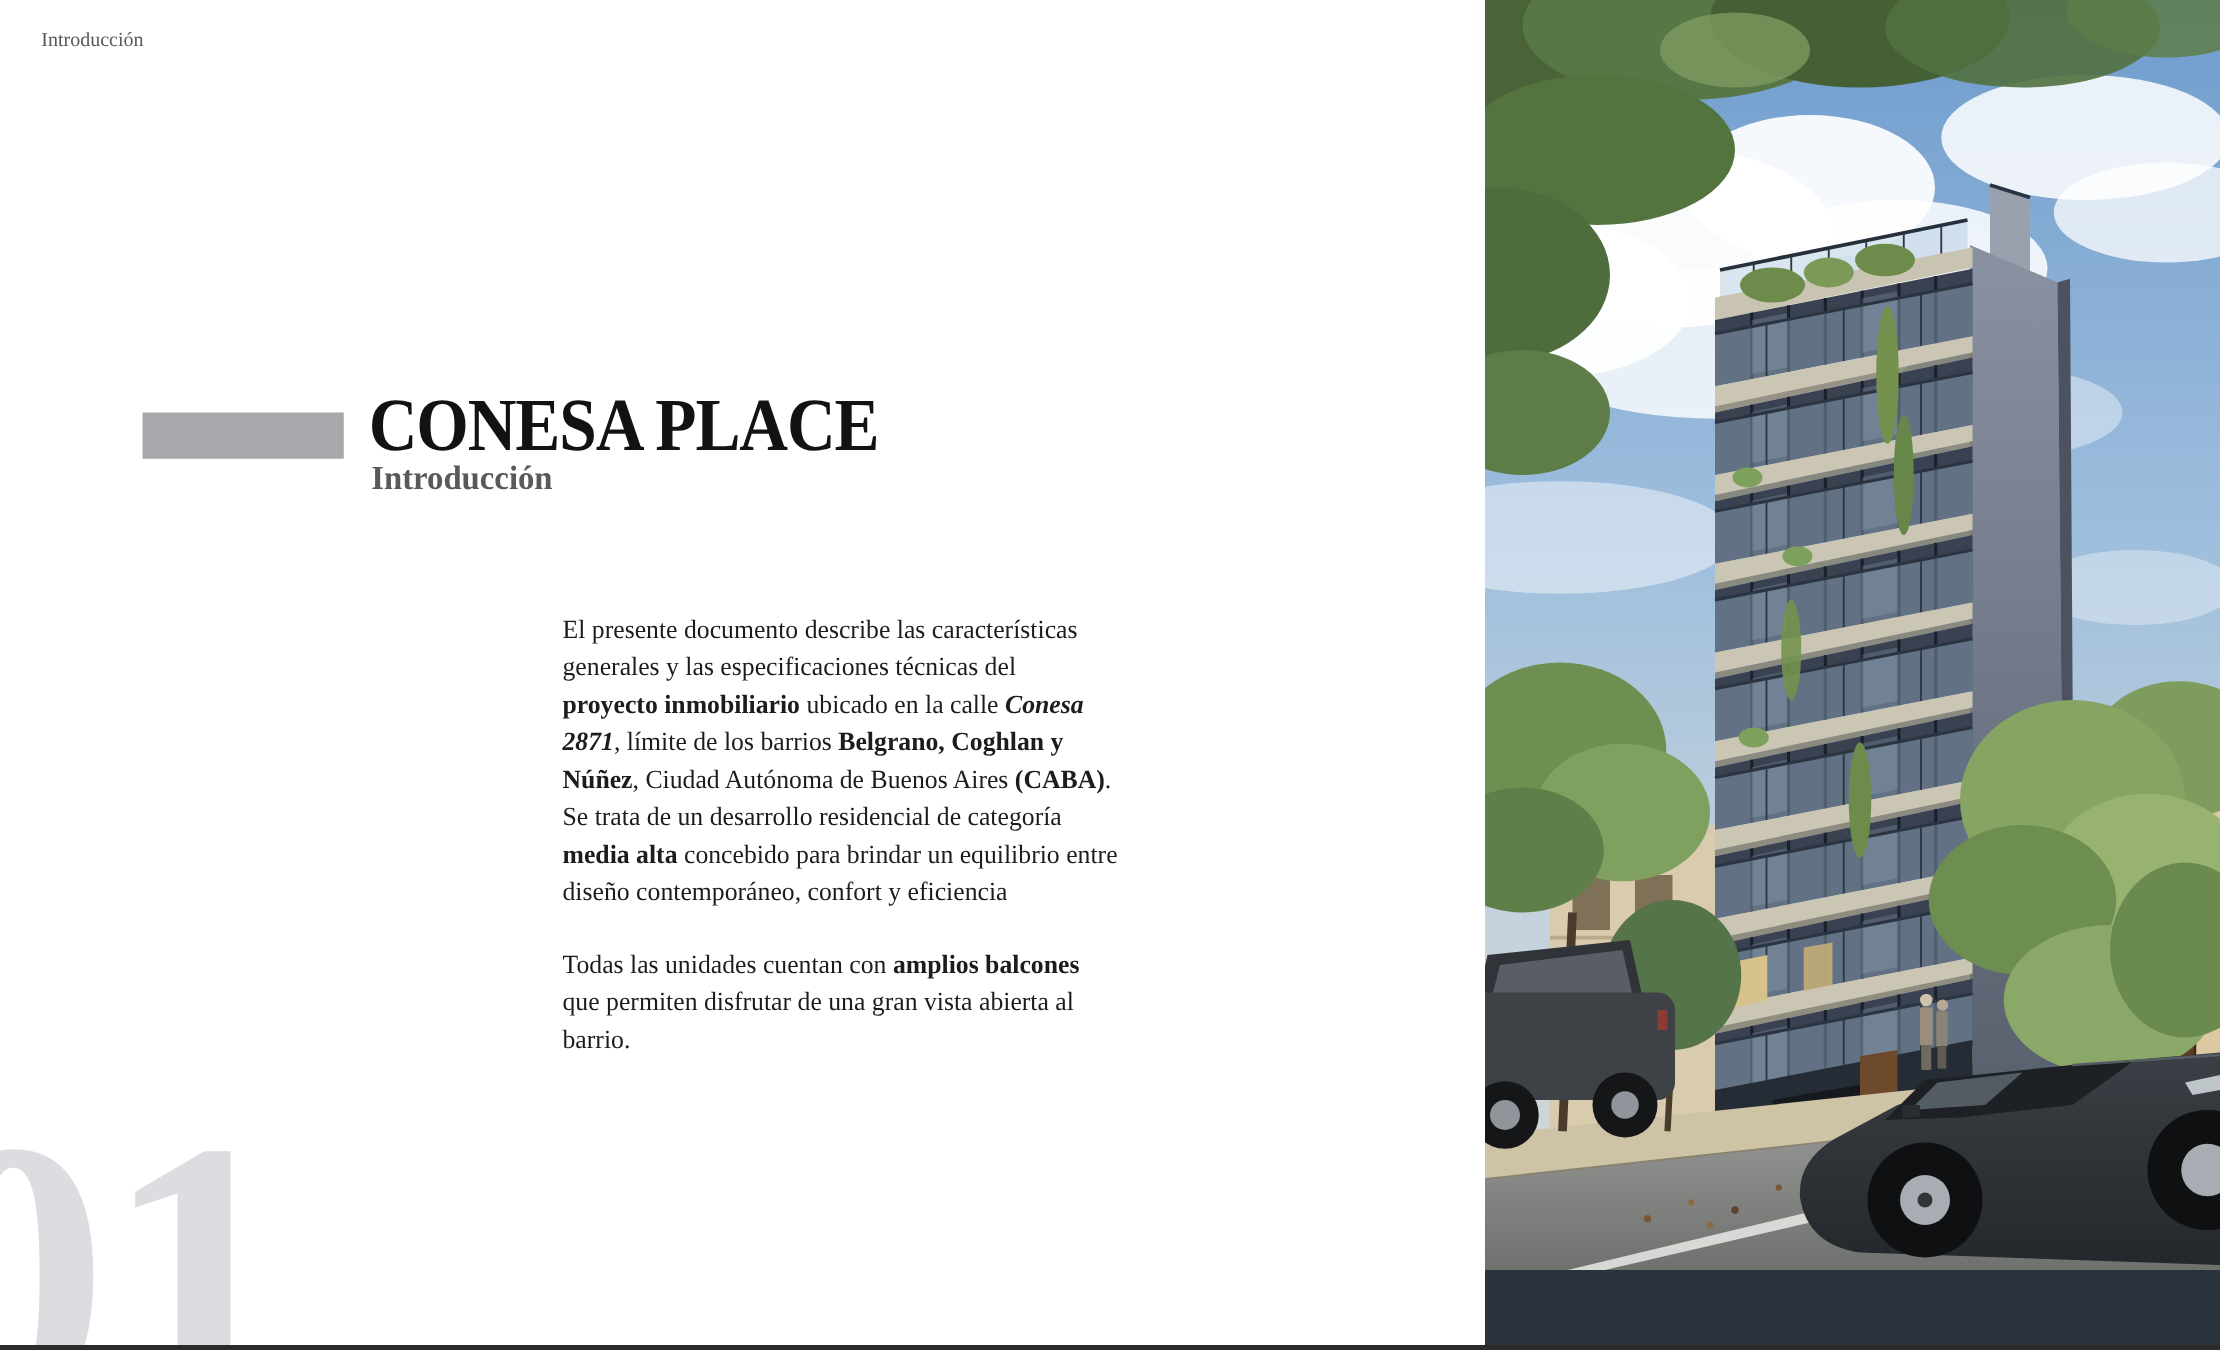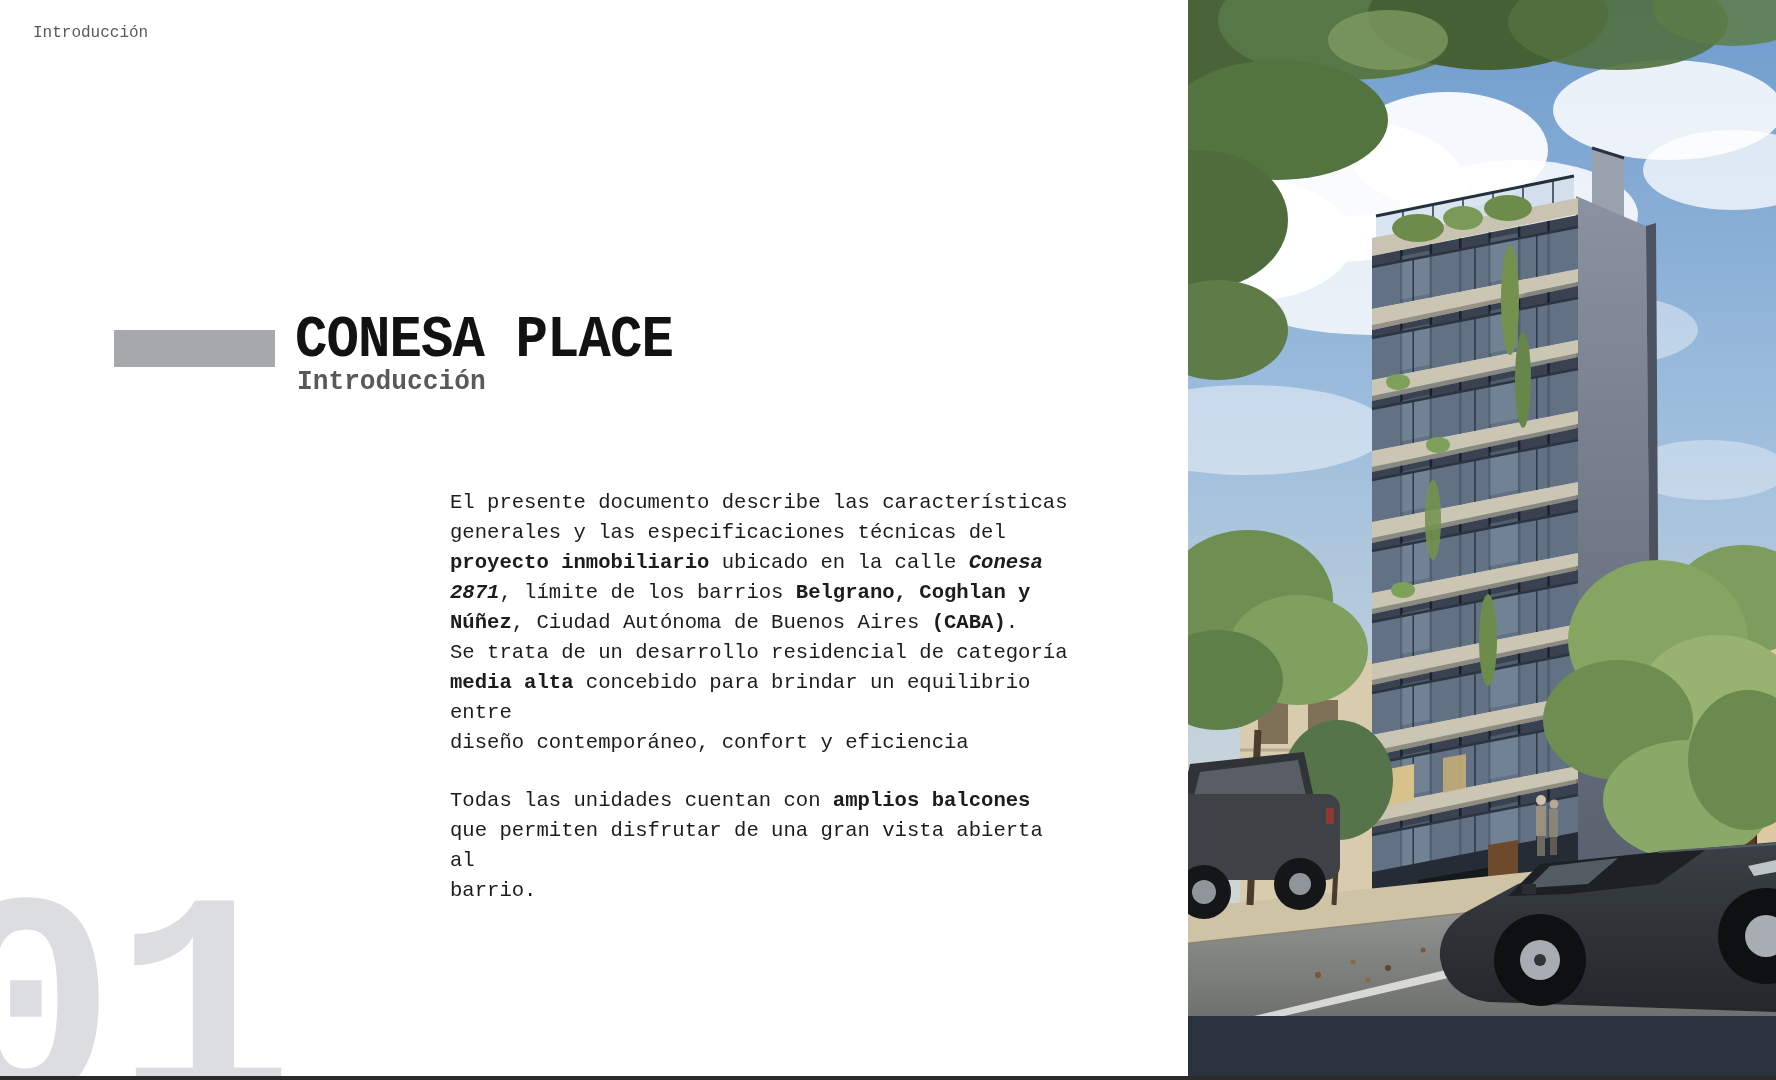--- a/index.html
+++ b/index.html
@@ -1,18 +1,18 @@
 <!DOCTYPE html>
 <html style="--c-accent_bar: #a6a8ab; --c-title: #121212; --c-subtitle: #58595b; --c-body_text: #1c1c1c; --c-watermark: #dcdde0; --c-footer_bar: #2a323e; --c-bottom_rule: #2b2b2b;"><head>
 <meta charset="utf-8">
 <style>
   html,body{margin:0;padding:0;background:#ffffff;}
   .slide{
     position:relative;width:1776px;height:1080px;background:#ffffff;
-    overflow:hidden;font-family:Liberation Mono, monospace;
+    overflow:hidden;font-family:Liberation Serif, serif;
   }
   .breadcrumb{
     position:absolute;left:33px;top:24px;font-size:16px;color:var(--c-subtitle,#58595b);
   }
   .accent-bar{
     position:absolute;left:114px;top:330px;width:161px;height:37px;
     background:var(--c-accent_bar,#a6a8ab);
   }
   .page-title{
     position:absolute;left:295px;top:308px;font-size:60px;line-height:64px;

